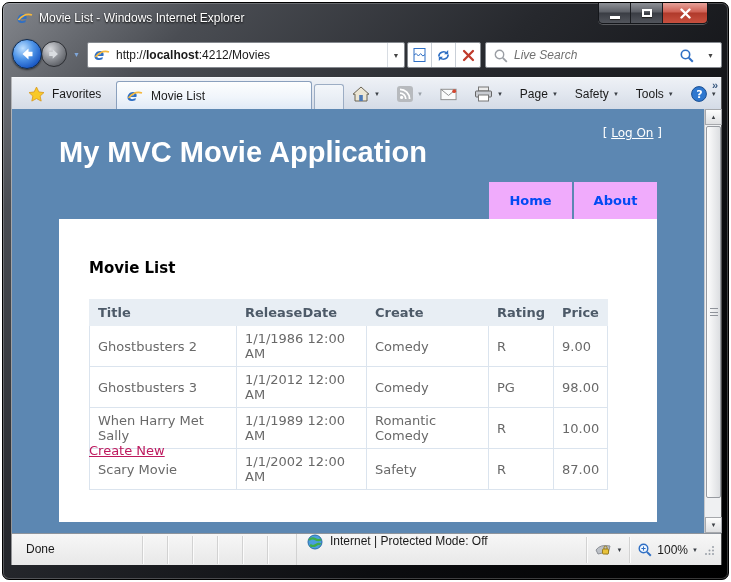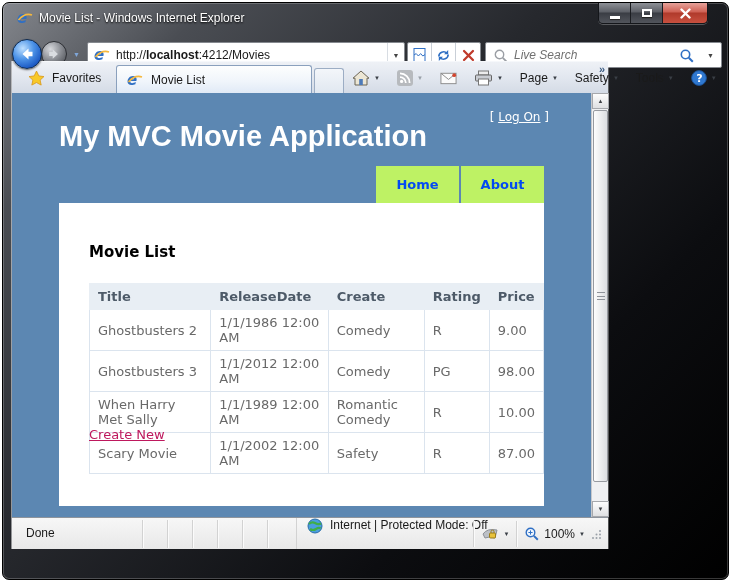--- a/index.html
+++ b/index.html
@@ -51,21 +51,21 @@
     border-right:1px solid #c9cfd7; cursor:pointer; }
   .addr-buttons .tbtn:last-child { border-right:none; }
   .search { position:absolute; left:482px; top:9px; width:237px; height:26px; background:#fff;
     border:1px solid #85898f; border-radius:2px; cursor:text; }
   .search .mag-gray { position:absolute; left:7px; top:5px; }
   .search .ph { position:absolute; left:28px; top:5px; font-size:12px; font-style:italic; color:#707070; }
   .search .mag-blue { position:absolute; right:26px; top:5px; cursor:pointer; }
   .search .s-caret { position:absolute; right:7px; top:9px; font-size:7px; color:#444; cursor:pointer; }
 
   
-  .inner { position:absolute; left:8px; top:58px; width:598px; height:488px;
+  .inner { position:absolute; left:8px; top:74px; width:711px; height:488px;
     border-left:1px solid rgba(255,255,255,.5); border-right:1px solid rgba(255,255,255,.3); }
 
   .cmdbar { position:absolute; left:0; top:0; width:100%; height:32px;
     background:linear-gradient(#eef1f6 0%,#e2e7ef 50%,#d4dbe6 100%); border-top:1px solid #f6f8fb; }
   .fav-btn { position:absolute; left:6px; top:0; height:32px; display:flex; align-items:center; gap:7px;
     padding:0 10px; cursor:pointer; font-size:12px; color:#1a1a1a; }
   .tab { position:absolute; left:104px; top:3px; width:196px; height:29px;
     background:linear-gradient(#fdfefe 0%,#f0f5fb 55%,#dfe9f6 100%);
     border:1px solid #8aa0bd; border-bottom:none; border-radius:3px 3px 0 0;
     display:flex; align-items:center; gap:8px; padding:0 10px; cursor:pointer;
@@ -92,21 +92,21 @@
     border-top:1px solid #8f939a; border-bottom:1px solid #8f939a;
     background:linear-gradient(#0000 0 3px,#8f939a 3px 4px,#0000 4px); }
 
   .page { position:absolute; left:0; top:0; right:17px; height:100%;
     font-family:"DejaVu Sans", sans-serif; }
   .logon { position:absolute; top:17px; right:42px; font-size:12px; color:#fff; }
   .logon a { color:#fff; text-decoration:underline; cursor:pointer; }
   .app-title { position:absolute; left:47px; top:27px; font-size:29px; font-weight:bold; color:#fff;
     font-family:"Liberation Sans", sans-serif; letter-spacing:0; }
   .site-menu { position:absolute; top:73px; right:47px; display:flex; gap:2px; }
-  .site-menu .mi { width:83px; height:37px; background:#bef264; color:#034af3; font-weight:bold;
+  .site-menu .mi { width:83px; height:37px; background:#f0abfc; color:#034af3; font-weight:bold;
     font-size:13px; display:flex; align-items:center; justify-content:center; cursor:pointer; }
   .content-box { position:absolute; left:47px; right:47px; top:110px; bottom:11px; background:#fff; }
   .h2 { position:absolute; left:30px; top:40px; font-size:15px; font-weight:bold; color:#000; }
   .movies { position:absolute; left:30px; top:80px; border-collapse:collapse; font-size:13px; }
   .movies th { background:#e8eef4; color:#4d5a68; font-weight:bold; text-align:left;
     padding:5px 8px; border:1px solid #e8eef4; height:26px; }
   .movies td { color:#696969; padding:5px 8px; border:1px solid #dbe4ee; height:27px; }
   .col-title{width:147px;} .col-date{width:130px;} .col-genre{width:122px;} .col-rating{width:51px;} .col-price{width:53px;}
   .create-link { position:absolute; left:30px; top:224px; font-size:13px; color:#be185d;
     text-decoration:underline; cursor:pointer; }

